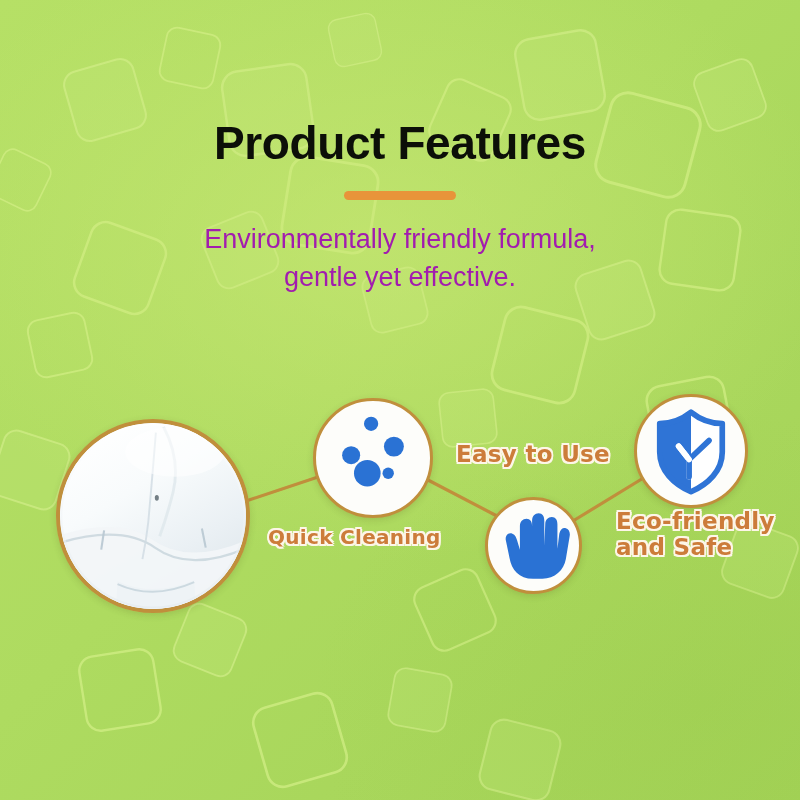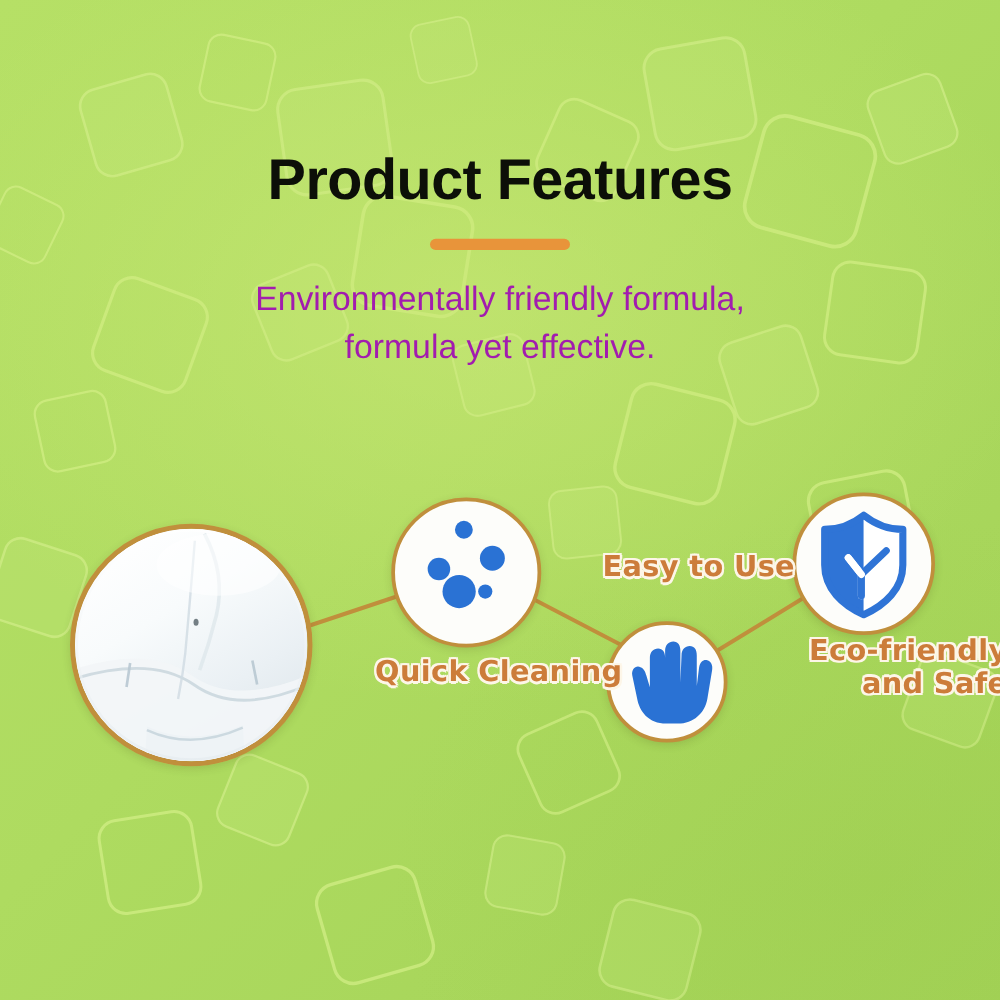--- a/index.html
+++ b/index.html
@@ -63,30 +63,30 @@
   #node-photo .photo-art { position:absolute; inset:0; }
   #node-drops { left:313px; top:398px; width:120px; height:120px; }
   #node-hand  { left:485px; top:497px; width:97px; height:97px; }
   #node-shield{ left:634px; top:394px; width:114px; height:114px; }
 
   .label {
     position:absolute;
     font-family:"DejaVu Sans", sans-serif;
     font-weight:bold;
     color:#cc7c3a;
-    text-align:right;
+    text-align:left;
     line-height:1.12;
     letter-spacing:0.3px;
     text-shadow:
       -1.6px -1.6px 0 #fdf6e8,  1.6px -1.6px 0 #fdf6e8,
       -1.6px  1.6px 0 #fdf6e8,  1.6px  1.6px 0 #fdf6e8,
        0     -1.9px 0 #fdf6e8,  0      1.9px 0 #fdf6e8,
       -1.9px  0    0 #fdf6e8,  1.9px  0    0 #fdf6e8;
   }
-  #label-quick  { left:268px; top:526px; width:230px; font-size:23px; }
+  #label-quick  { left:268px; top:526px; width:230px; font-size:20px; }
   #label-easy   { left:456px; top:442px; width:180px; font-size:23px; }
   #label-eco    { left:616px; top:509px; width:190px; font-size:23px; }
 </style>
 </head>
 <body>
 
 <div id="poster">
 
   <svg id="bg-pattern" viewBox="0 0 800 800" xmlns="http://www.w3.org/2000/svg" aria-hidden="true">
     <defs>
@@ -134,21 +134,21 @@
       <use href="#rsqf" transform="translate(355,40)  rotate(-12) scale(0.7)"></use>
     </g>
   </svg>
   <div id="bg-glow"></div>
 
   <div class="header">
     <div class="title">Product Features</div>
     <div class="rule"></div>
     <div class="subtitle">
       <div>Environmentally friendly formula,</div>
-      <div>formula yet effective.</div>
+      <div>gentle yet effective.</div>
     </div>
   </div>
 
   <svg id="diagram" viewBox="0 0 800 800" xmlns="http://www.w3.org/2000/svg" aria-hidden="true">
     <g stroke="#c08f3c" stroke-width="3.2" fill="none" stroke-linecap="round">
       <line x1="249" y1="500" x2="318" y2="477"></line>
       <line x1="428" y1="480" x2="497" y2="516"></line>
       <line x1="573" y1="521" x2="645" y2="477"></line>
     </g>
   </svg>

